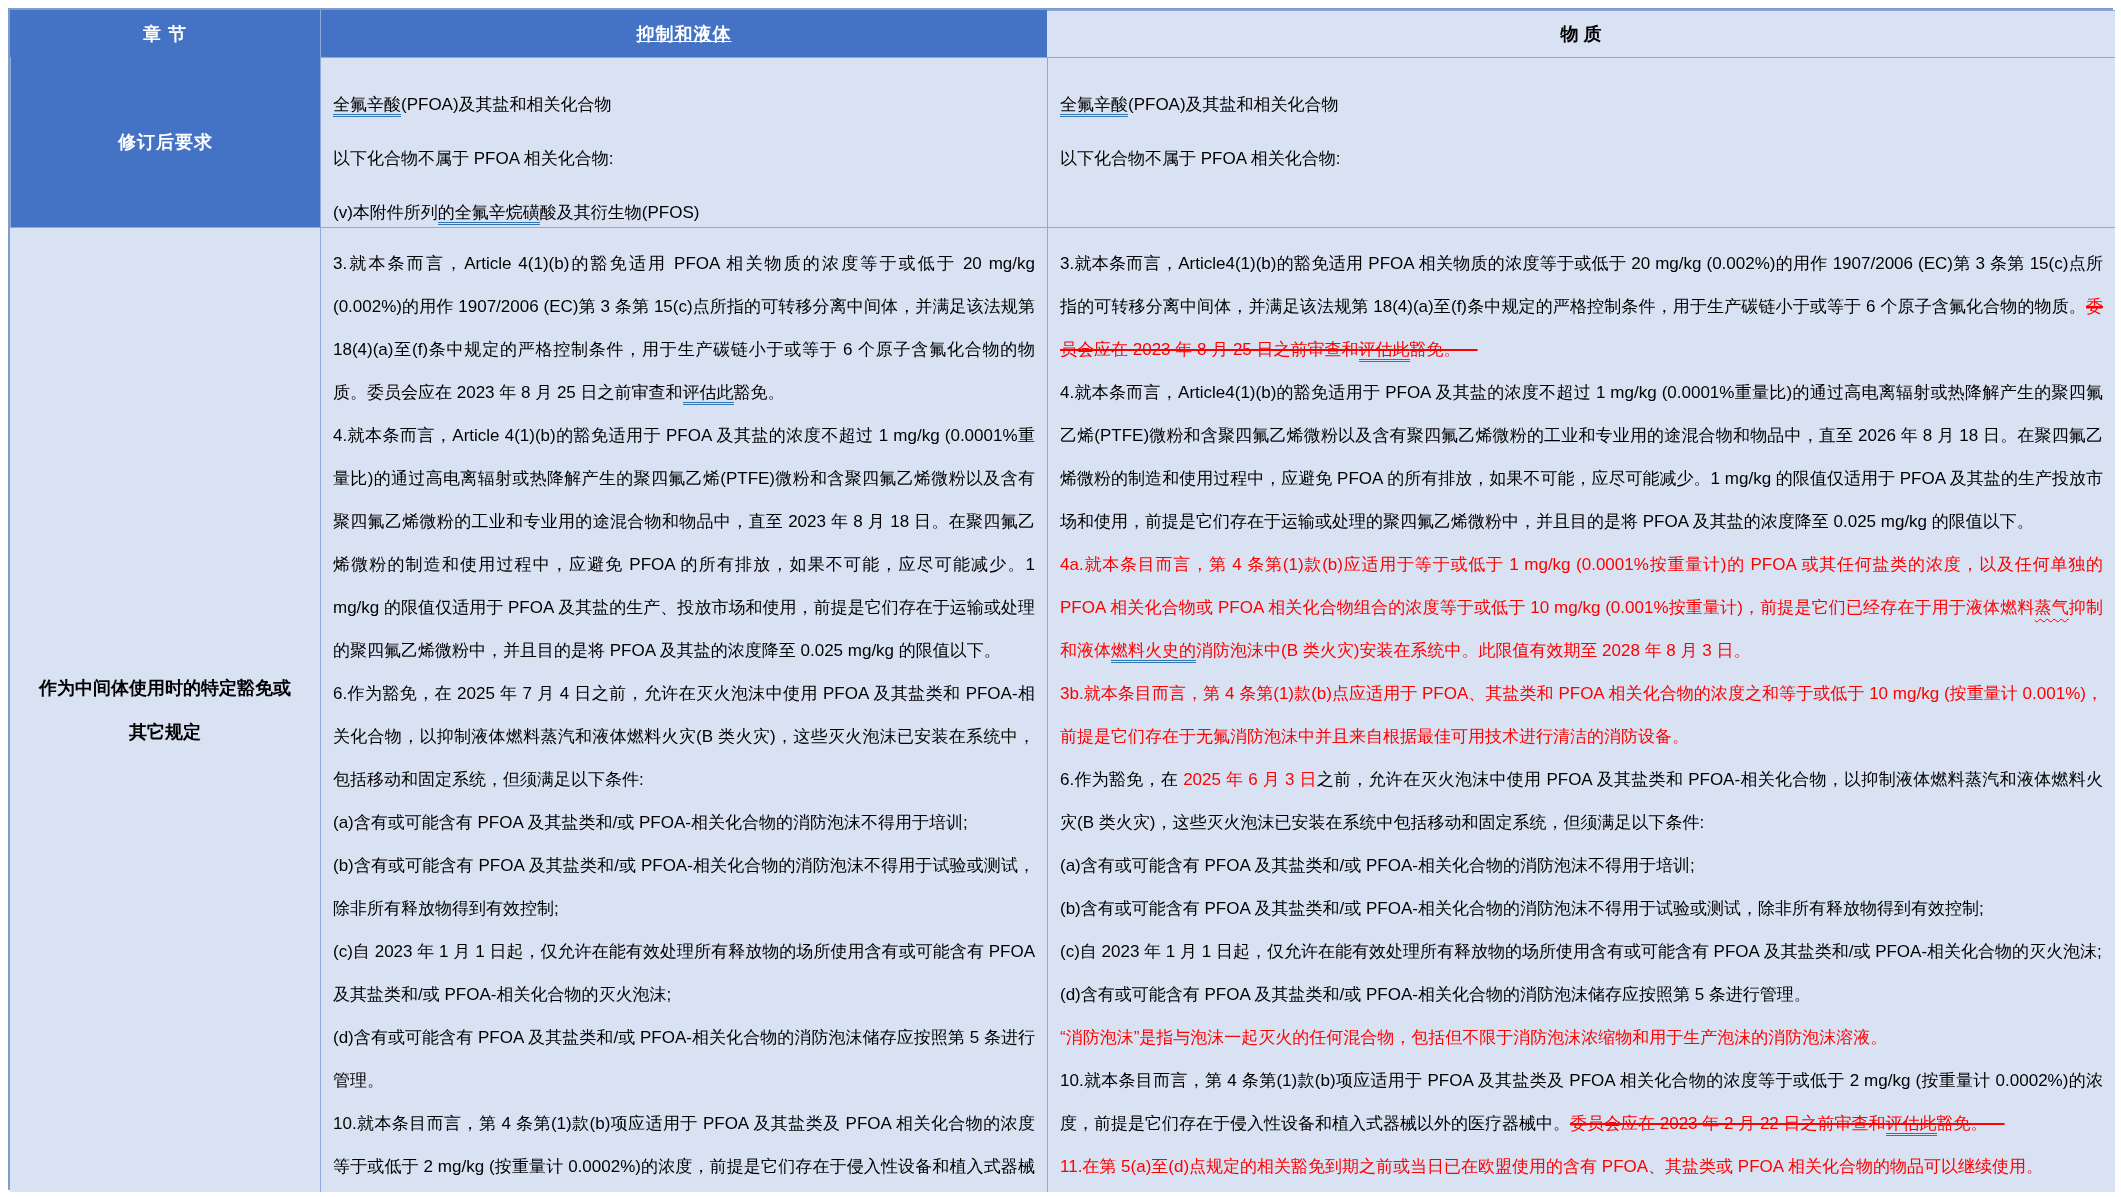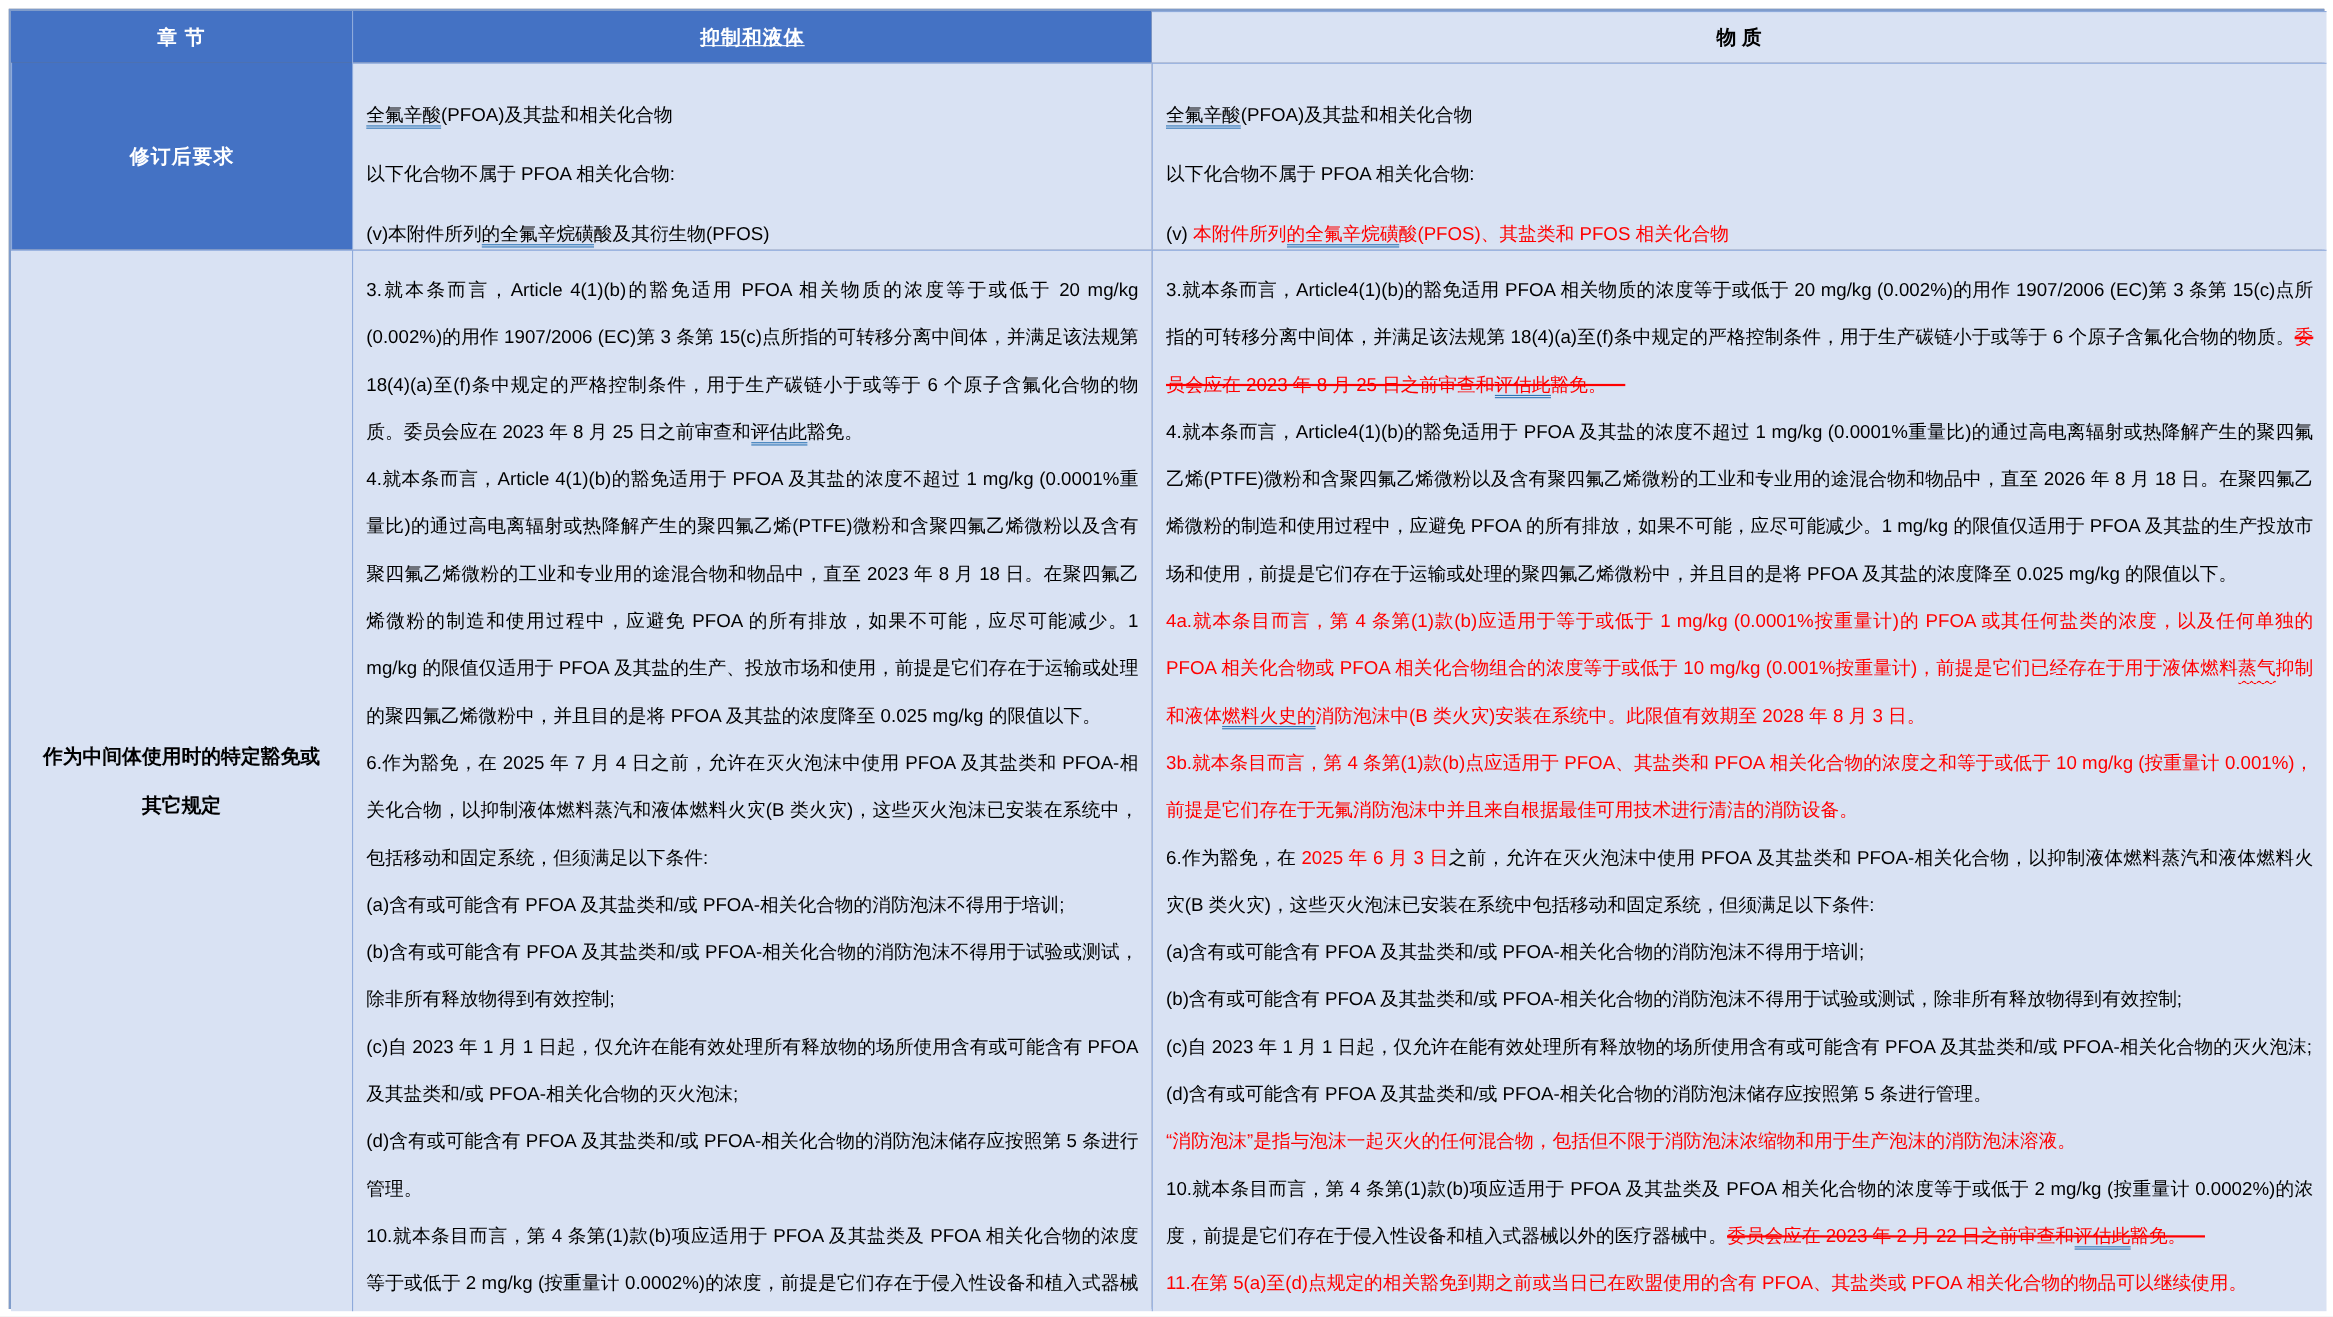--- a/index.html
+++ b/index.html
@@ -5,21 +5,21 @@
   html,body{margin:0;padding:0;background:#ffffff;}
   body{width:2121px;height:1197px;overflow:hidden;font-family:"Liberation Sans",sans-serif;color:#000;}
   .tbl{
     position:absolute;left:8px;top:8px;
     width:2105px;height:1182px;
     display:grid;
     grid-template-columns:310px 727px 1068px;
     grid-template-rows:47px 170px 965px;
     border:2px solid #7f9ccb;
     box-sizing:border-box;
-    background:#737373;
+    background:#14b8a6;
   }
   .cell{box-sizing:border-box;overflow:hidden;background:#d9e2f3;}
   .bl{border-left:1px solid #8eaadb;}
   .bt{border-top:1px solid #8eaadb;}
   .hcell{
     background:#4472c4;color:#ffffff;font-weight:bold;font-size:18px;
     display:flex;align-items:center;justify-content:center;
     letter-spacing:1px;
   }
   .hu{text-decoration:underline;}
@@ -56,21 +56,20 @@
     <span>修订后要求</span>
   </div>
   <div class="cell txt r1t bl bt">
       <p><span class="link">全氟辛酸</span><span>(PFOA)及其盐和相关化合物</span></p>
       <p><span>以下化合物不属于 PFOA 相关化合物:</span></p>
       <p><span>(v)本附件所列</span><span class="link">的全氟辛烷磺</span><span>酸及其衍生物(PFOS)</span></p>
     </div>
   <div class="cell txt r1t bl bt">
       <p><span class="link">全氟辛酸</span><span>(PFOA)及其盐和相关化合物</span></p>
       <p><span>以下化合物不属于 PFOA 相关化合物:</span></p>
-      <p><span>(v) </span><span class="red">本附件所列</span><span class="red link">的全氟辛烷磺</span><span class="red">酸(PFOS)、其盐类和 PFOS 相关化合物</span></p>
     </div>
 
   <div class="cell labelcell bt">
     <span>作为中间体使用时的特定豁免或其它规定</span>
   </div>
   <div class="cell txt r2t bl bt">
       <p><span>3.就本条而言，Article 4(1)(b)的豁免适用 PFOA 相关物质的浓度等于或低于 20 mg/kg (0.002%)的用作 1907/2006 (EC)第 3 条第 15(c)点所指的可转移分离中间体，并满足该法规第 18(4)(a)至(f)条中规定的严格控制条件，用于生产碳链小于或等于 6 个原子含氟化合物的物质。委员会应在 2023 年 8 月 25 日之前审查和</span><span class="link">评估此</span><span>豁免。</span></p>
       <p><span>4.就本条而言，Article 4(1)(b)的豁免适用于 PFOA 及其盐的浓度不超过 1 mg/kg (0.0001%重量比)的通过高电离辐射或热降解产生的聚四氟乙烯(PTFE)微粉和含聚四氟乙烯微粉以及含有聚四氟乙烯微粉的工业和专业用的途混合物和物品中，直至 2023 年 8 月 18 日。在聚四氟乙烯微粉的制造和使用过程中，应避免 PFOA 的所有排放，如果不可能，应尽可能减少。1 mg/kg 的限值仅适用于 PFOA 及其盐的生产、投放市场和使用，前提是它们存在于运输或处理的聚四氟乙烯微粉中，并且目的是将 PFOA 及其盐的浓度降至 0.025 mg/kg 的限值以下。</span></p>
       <p><span>6.作为豁免，在 2025 年 7 月 4 日之前，允许在灭火泡沫中使用 PFOA 及其盐类和 PFOA-相关化合物，以抑制液体燃料蒸汽和液体燃料火灾(B 类火灾)，这些灭火泡沫已安装在系统中，包括移动和固定系统，但须满足以下条件:</span></p>
       <p><span>(a)含有或可能含有 PFOA 及其盐类和/或 PFOA-相关化合物的消防泡沫不得用于培训;</span></p>

